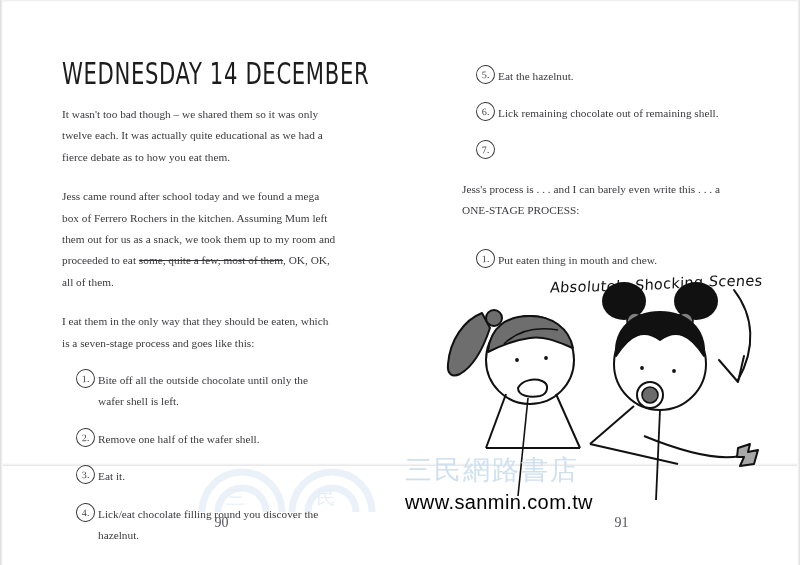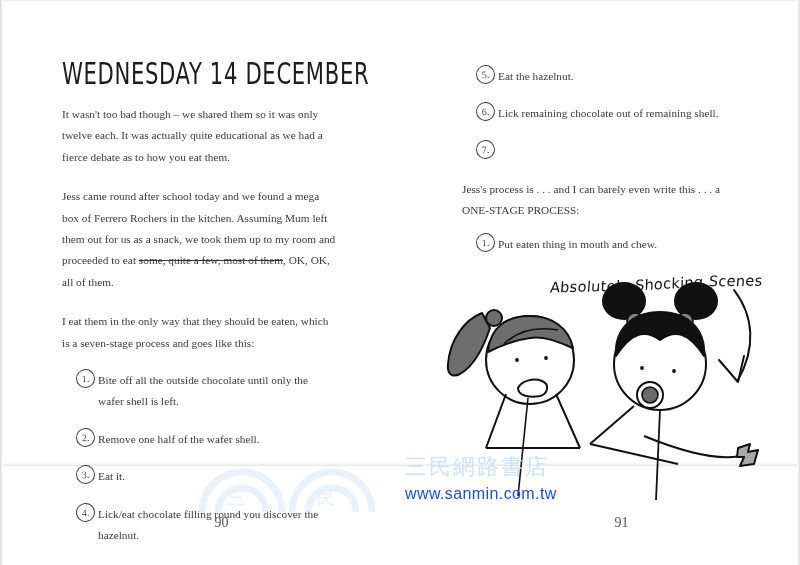--- a/index.html
+++ b/index.html
@@ -171,29 +171,29 @@
     opacity: 0.75;
   }
   .wm-text {
     left: 405px;
     top: 452px;
     width: 240px;
     height: 58px;
   }
   .wm-cjk {
     font-family: "DejaVu Sans", sans-serif;
-    font-size: 22px;
+    font-size: 27px;
     color: #cfe0ef;
     letter-spacing: 2px;
     white-space: nowrap;
   }
   .wm-url {
     font-family: "Liberation Sans", sans-serif;
-    font-size: 16px;
-    color: #1d4ed8;
+    font-size: 20px;
+    color: #000000;
     letter-spacing: 0.4px;
     margin-top: 3px;
     white-space: nowrap;
   }
 </style>
 </head>
 <body>
 
 <div id="book-spread">
 
@@ -250,21 +250,21 @@
         </li>
         <li>
           <span class="step-circle">6.</span>
           <span class="step-text">Lick remaining chocolate out of remaining shell.</span>
         </li>
         <li>
           <span class="step-circle">7.</span>
         </li>
       </ol>
 
-      <p class="para" style="margin-top:19px; margin-bottom:12px; width:276px;">Jess's process is . . . and I can barely even write this . . . a ONE-STAGE PROCESS:</p>
+      <p class="para" style="margin-top:19px; margin-bottom:28px; width:276px;">Jess's process is . . . and I can barely even write this . . . a ONE-STAGE PROCESS:</p>
 
       <ol class="steps">
         <li>
           <span class="step-circle">1.</span>
           <span class="step-text">Put eaten thing in mouth and chew.</span>
         </li>
       </ol>
     </div>
 
     <div class="folio folio-right-inner" style="left: 0px; width: 400px; text-align: center;">91</div>

